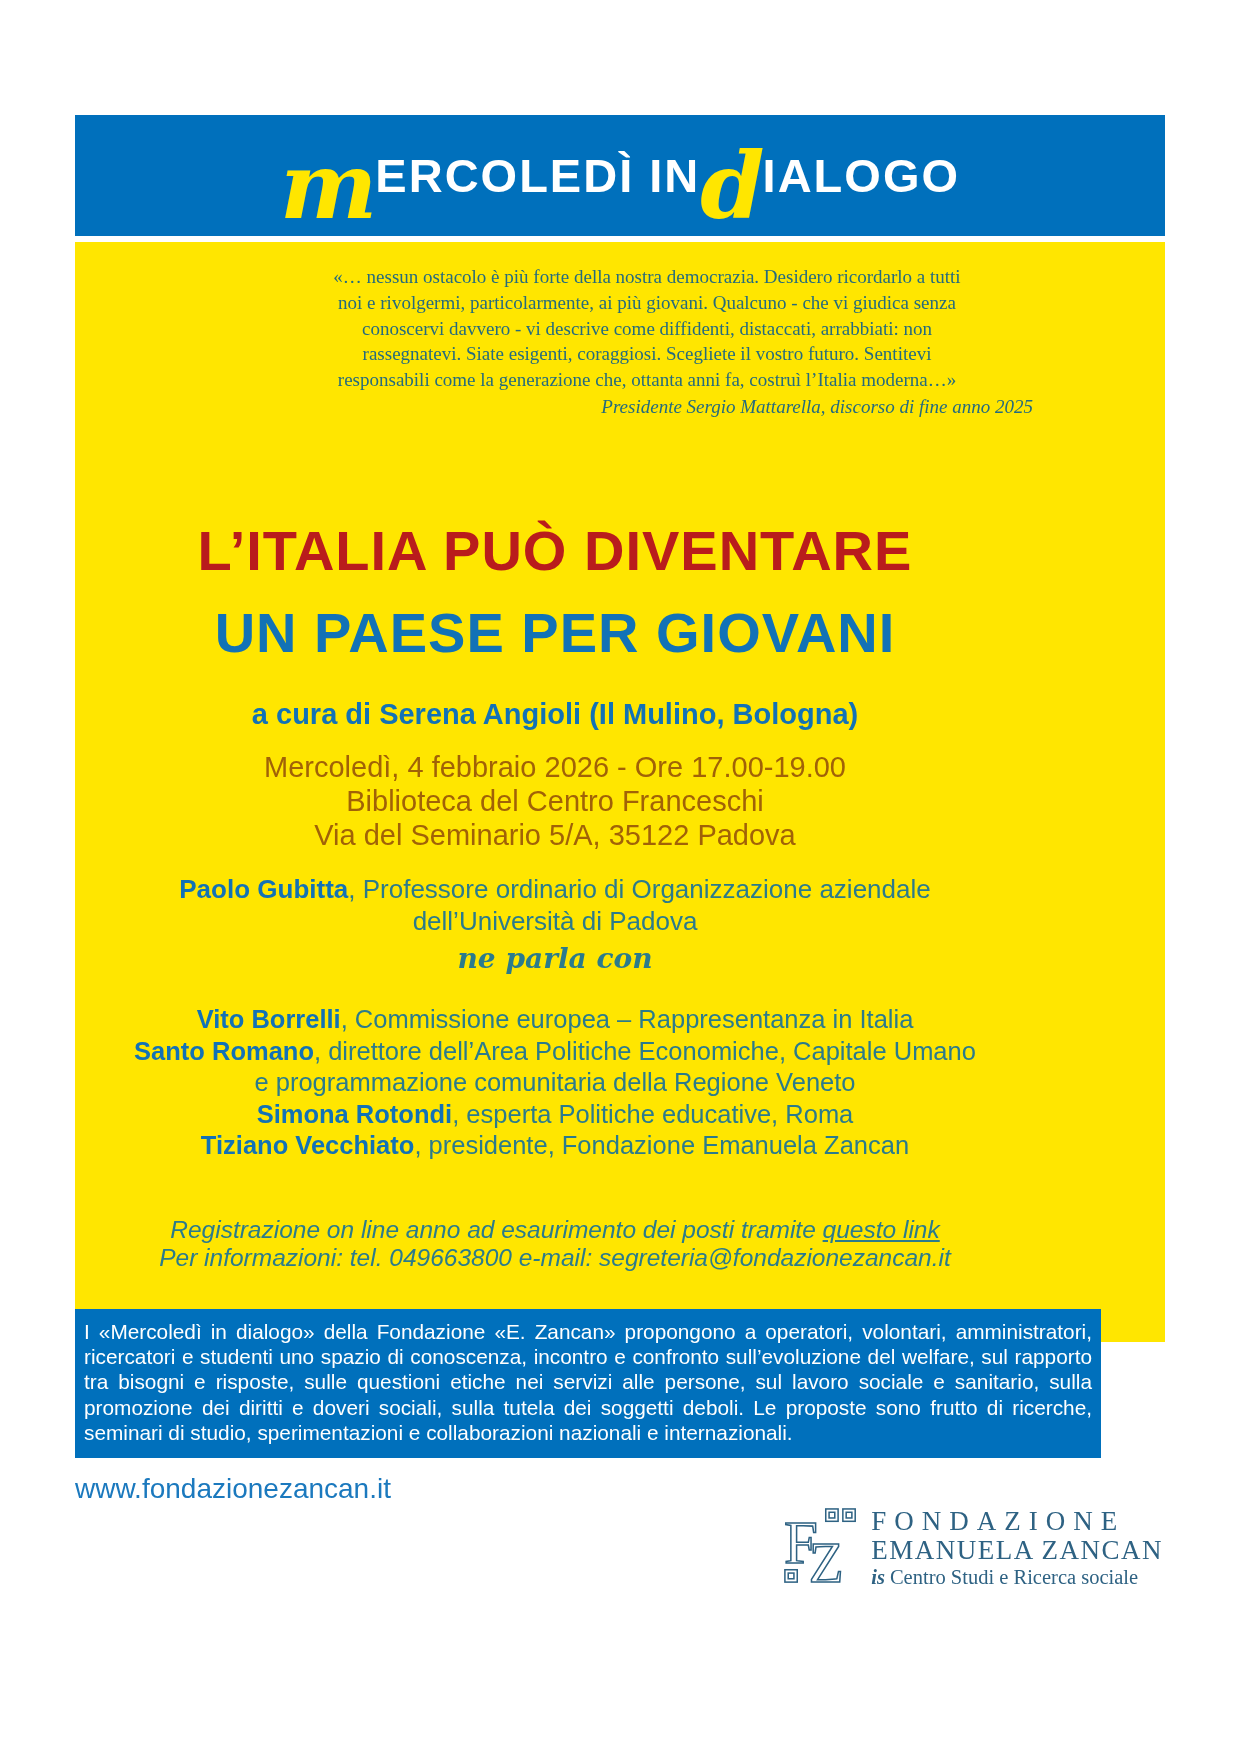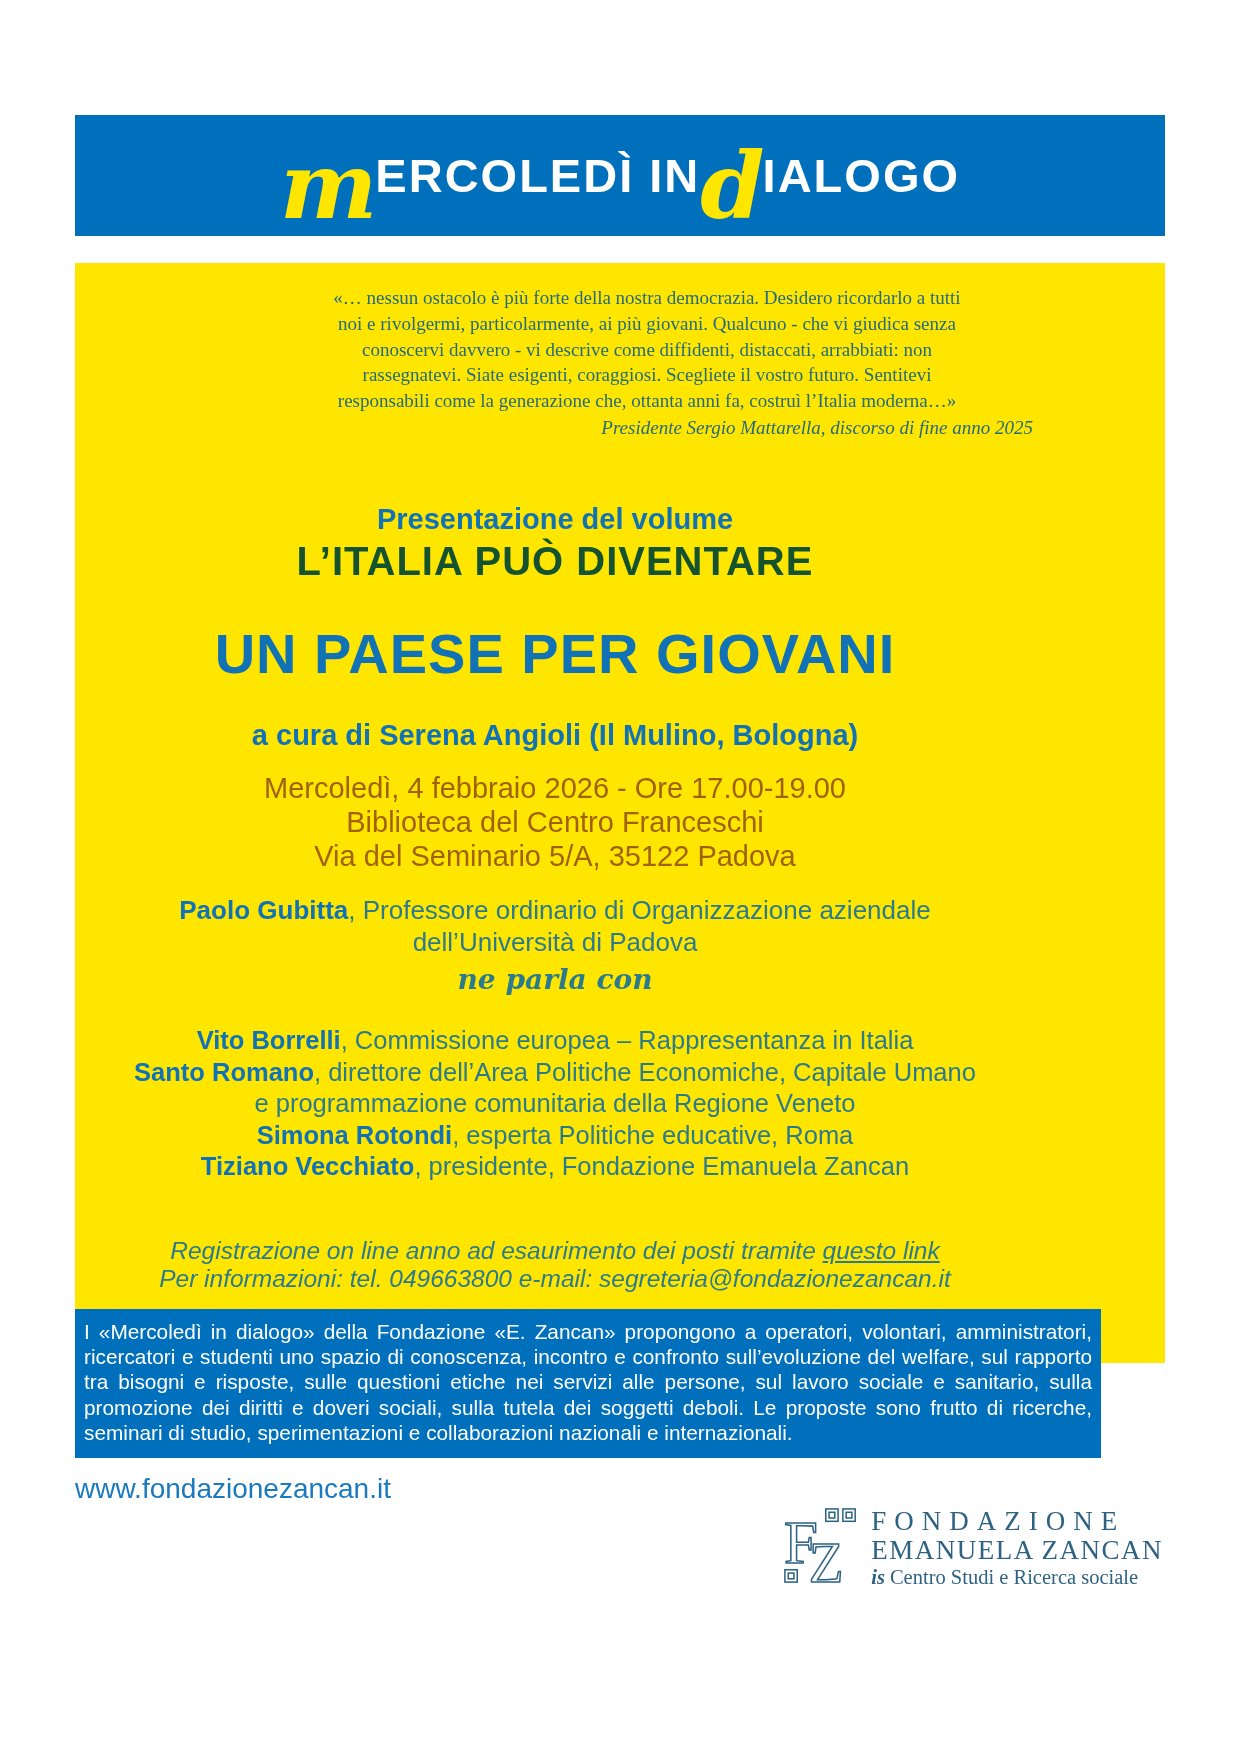--- a/index.html
+++ b/index.html
@@ -8,30 +8,30 @@
 
   
   .header-band{position:absolute;left:75px;top:115px;width:1090px;height:121px;background:#0070BC;
     display:flex;align-items:center;justify-content:center;}
   .header-title{color:#ffffff;font-weight:bold;font-size:47px;letter-spacing:2px;white-space:nowrap;
     display:flex;align-items:center;}
   .script-letter{font-family:"DejaVu Serif",serif;font-style:italic;font-weight:bold;color:#FFE600;
     font-size:92px;line-height:0;position:relative;top:10px;margin:0 -4px 0 0;}
 
   
-  .yellow-box{position:absolute;left:75px;top:263px;width:1090px;height:1100px;background:#FFE600;}
+  .yellow-box{position:absolute;left:75px;top:242px;width:1090px;height:1100px;background:#FFE600;}
   .yx{position:absolute;left:0;right:130px;text-align:center;}
 
   .quote-wrap{position:absolute;top:22px;right:132px;width:772px;text-align:center;
     font-family:"Liberation Serif",serif;color:#256B7E;font-size:19px;line-height:25.8px;}
   .quote-text{white-space:pre-line;}
   .quote-attr{text-align:right;font-style:italic;margin-top:1px;}
 
   .kicker{top:240px;color:#1272B6;font-weight:bold;font-size:29px;}
-  .title-line1{top:276px;color:#14532d;font-weight:bold;font-size:40px;letter-spacing:1px;}
+  .title-line1{top:276px;color:#b91c1c;font-weight:bold;font-size:56px;letter-spacing:1px;}
   .title-line2{top:358px;color:#1272B6;font-weight:bold;font-size:56px;letter-spacing:1px;}
   .curator{top:456px;color:#1272B6;font-weight:bold;font-size:29px;}
   .when{top:508px;color:#a16207;font-size:29px;line-height:34px;}
   .moderator{top:631px;color:#2B7B8C;font-size:26px;line-height:32px;}
   .lead{top:700px;color:#2B7B8C;font-family:"DejaVu Serif",serif;font-style:italic;font-weight:bold;font-size:28px;}
   .speakers{top:762px;color:#2B7B8C;font-size:25.5px;line-height:31.5px;}
   .registration{top:974px;color:#2B7B8C;font-style:italic;font-size:24.5px;line-height:27.5px;}
   .name{color:#1272B6;font-weight:bold;}
   .emph{color:#1272B6;font-weight:bold;font-style:italic;}
   .reg-link{text-decoration:underline;cursor:pointer;}
@@ -68,21 +68,20 @@
 
     <div class="quote-wrap">
       <div class="quote-text">«… nessun ostacolo è più forte della nostra democrazia. Desidero ricordarlo a tutti
 noi e rivolgermi, particolarmente, ai più giovani. Qualcuno - che vi giudica senza
 conoscervi davvero - vi descrive come diffidenti, distaccati, arrabbiati: non
 rassegnatevi. Siate esigenti, coraggiosi. Scegliete il vostro futuro. Sentitevi
 responsabili come la generazione che, ottanta anni fa, costruì l’Italia moderna…»</div>
       <div class="quote-attr">Presidente Sergio Mattarella, discorso di fine anno 2025</div>
     </div>
 
-    <div class="yx kicker">Presentazione del volume</div>
     <div class="yx title-line1">L’ITALIA PUÒ DIVENTARE</div>
     <div class="yx title-line2">UN PAESE PER GIOVANI</div>
     <div class="yx curator">a cura di Serena Angioli (Il Mulino, Bologna)</div>
 
     <div class="yx when">
       <div>Mercoledì, 4 febbraio 2026 - Ore 17.00-19.00</div>
       <div>Biblioteca del Centro Franceschi</div>
       <div>Via del Seminario 5/A, 35122 Padova</div>
     </div>
 

